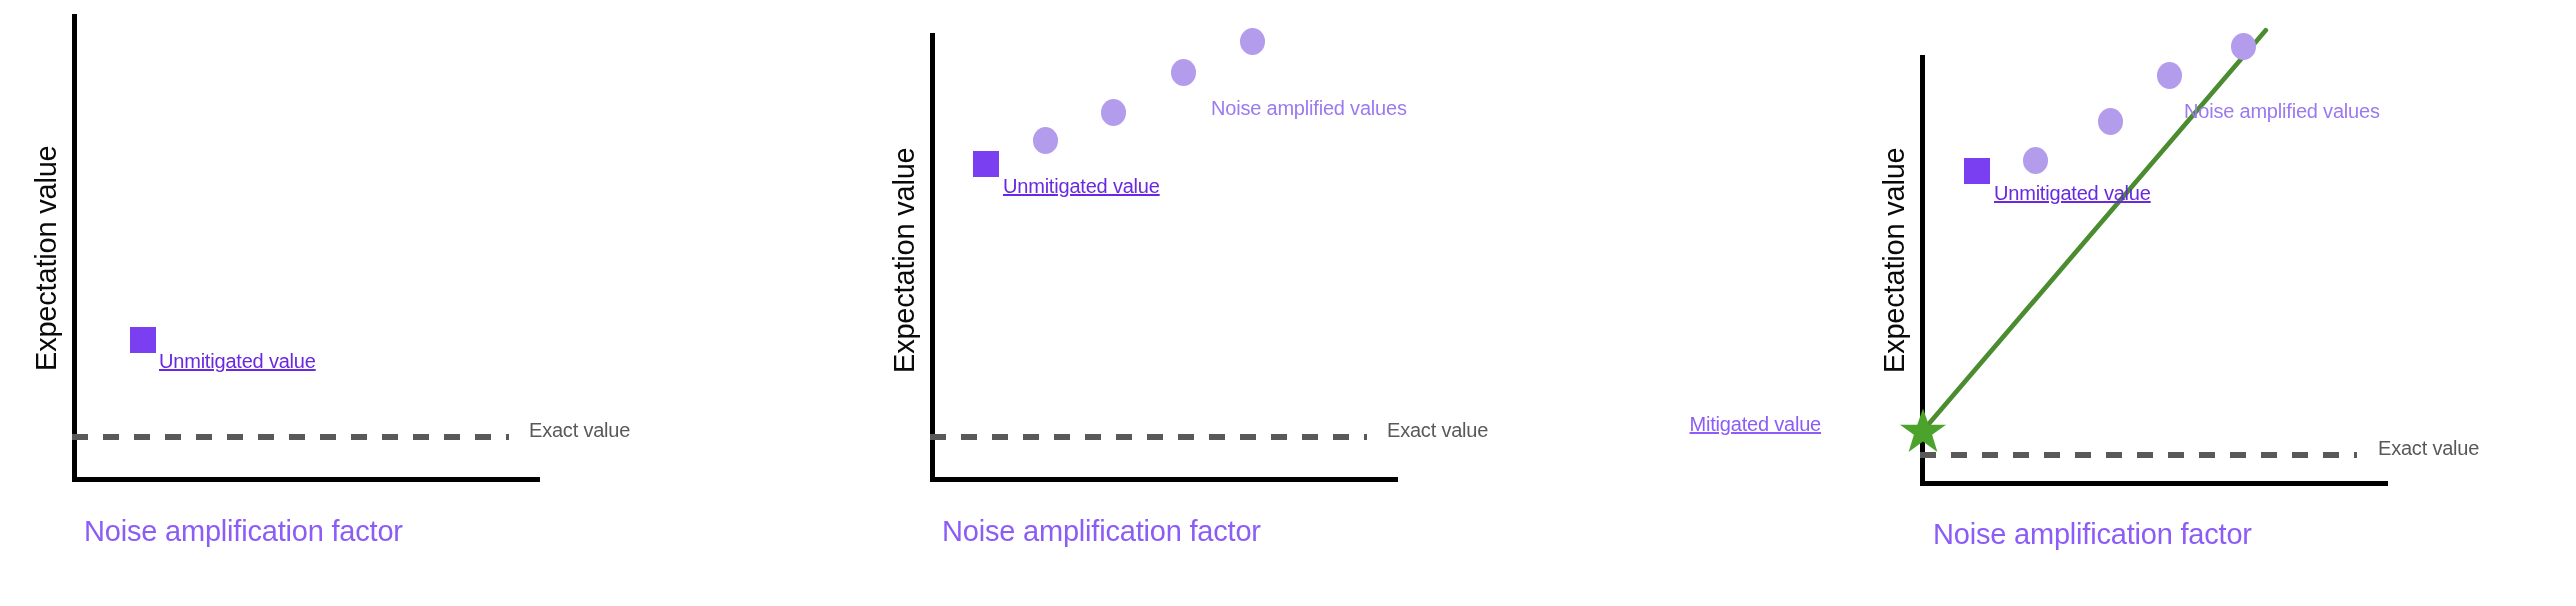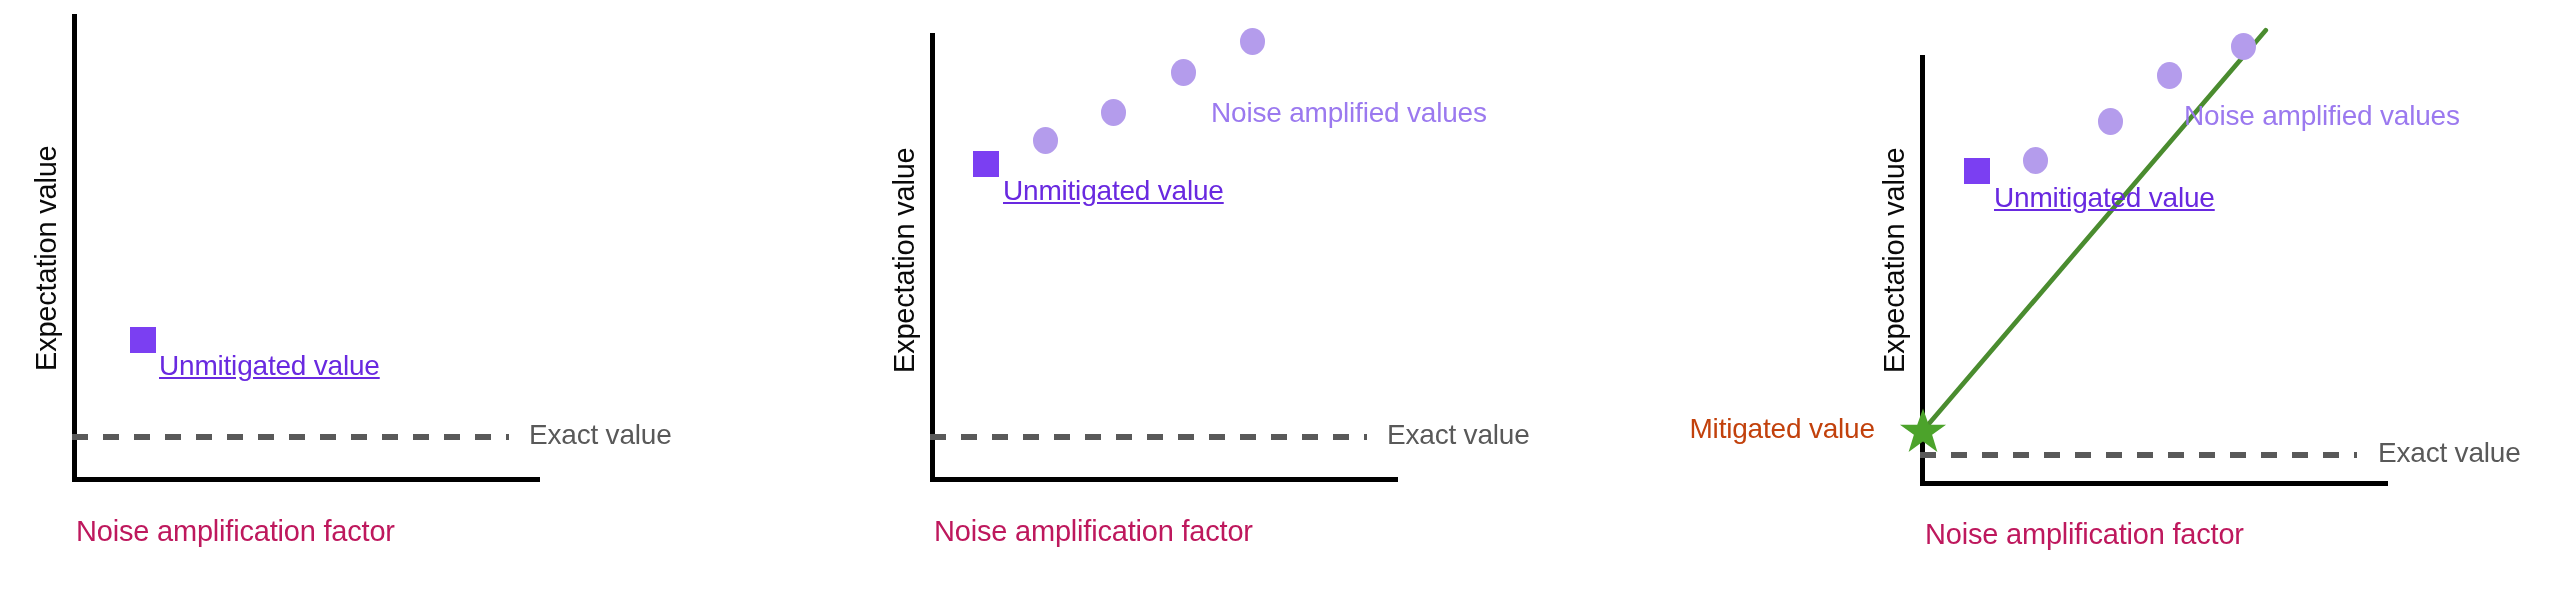--- a/index.html
+++ b/index.html
@@ -14,35 +14,36 @@
     transform-origin:0 0;
     white-space:nowrap;
     font-size:29px;
     color:#0a0a0a;
     letter-spacing:-0.2px;
   }
   .xlabel{
     position:absolute;
     white-space:nowrap;
     font-size:29px;
-    color:#be185d;
+    color:#8b5cf6;
     letter-spacing:-0.2px;
+    margin-left:8px;
   }
   .sq{position:absolute;width:26px;height:26px;}
   .dot{position:absolute;width:25px;height:26.5px;border-radius:50%;}
   .dashline{position:absolute;height:5.5px;}
   .dashline > i{
     display:block;width:100%;height:100%;
     background-image:repeating-linear-gradient(to right,#595959 0,#595959 16.4px,rgba(0,0,0,0) 16.4px,rgba(0,0,0,0) 31px);
   }
-  .lbl{position:absolute;white-space:nowrap;font-size:28px;letter-spacing:-0.2px;}
+  .lbl{position:absolute;white-space:nowrap;font-size:20px;letter-spacing:-0.2px;}
   .lbl-exact{color:#595959;}
   .lbl-unmit{color:#6929e0;text-decoration:underline;}
   .lbl-noise{color:#9b79ef;}
-  .lbl-mit{color:#c2410c;}
+  .lbl-mit{color:#8b5cf6;text-decoration:underline;}
   .fitline{position:absolute;transform-origin:0 50%;}
   .star{position:absolute;}
 </style>
 </head>
 <body>
 
 <div class="stage">
 
   <div class="panel" style="left:0px;width:819px;">
 

